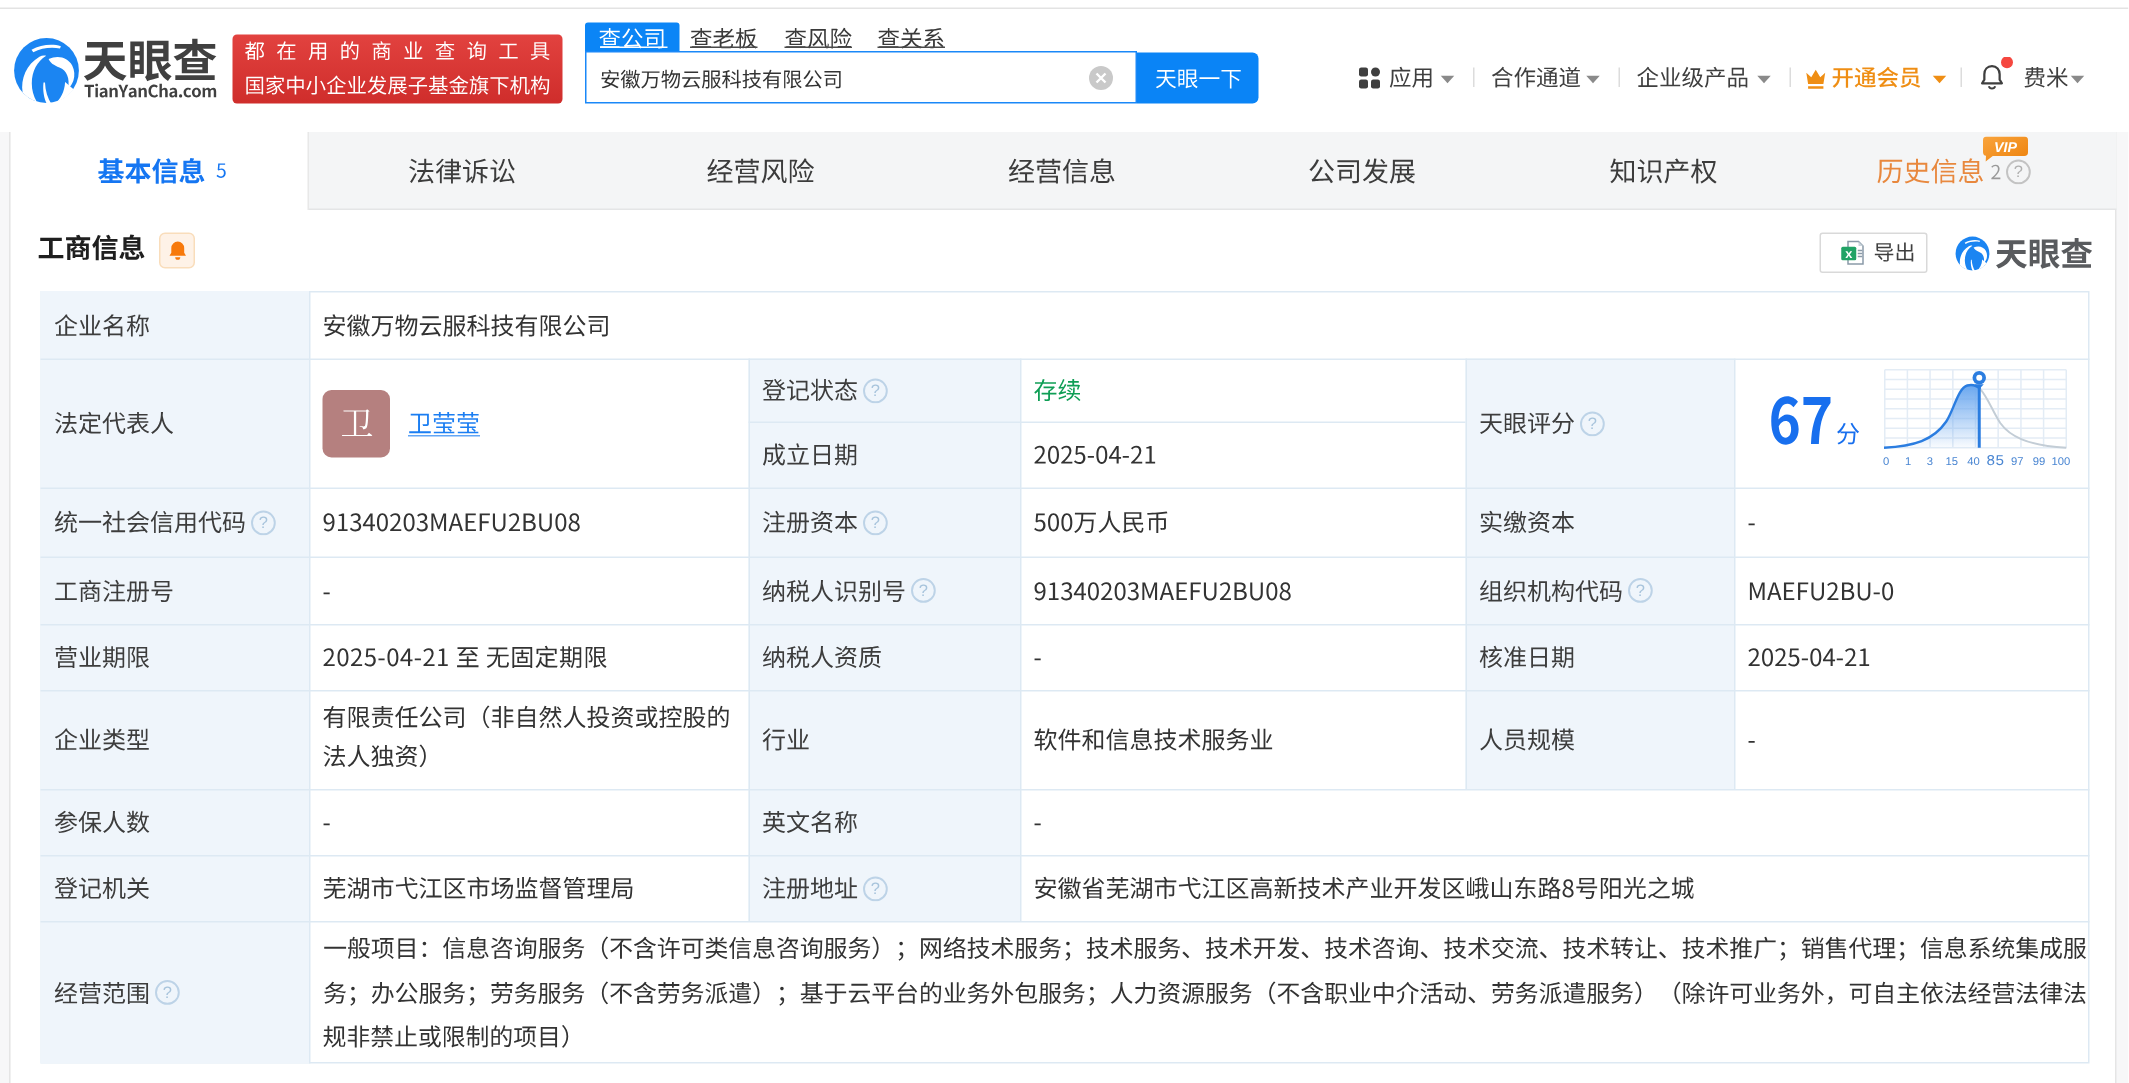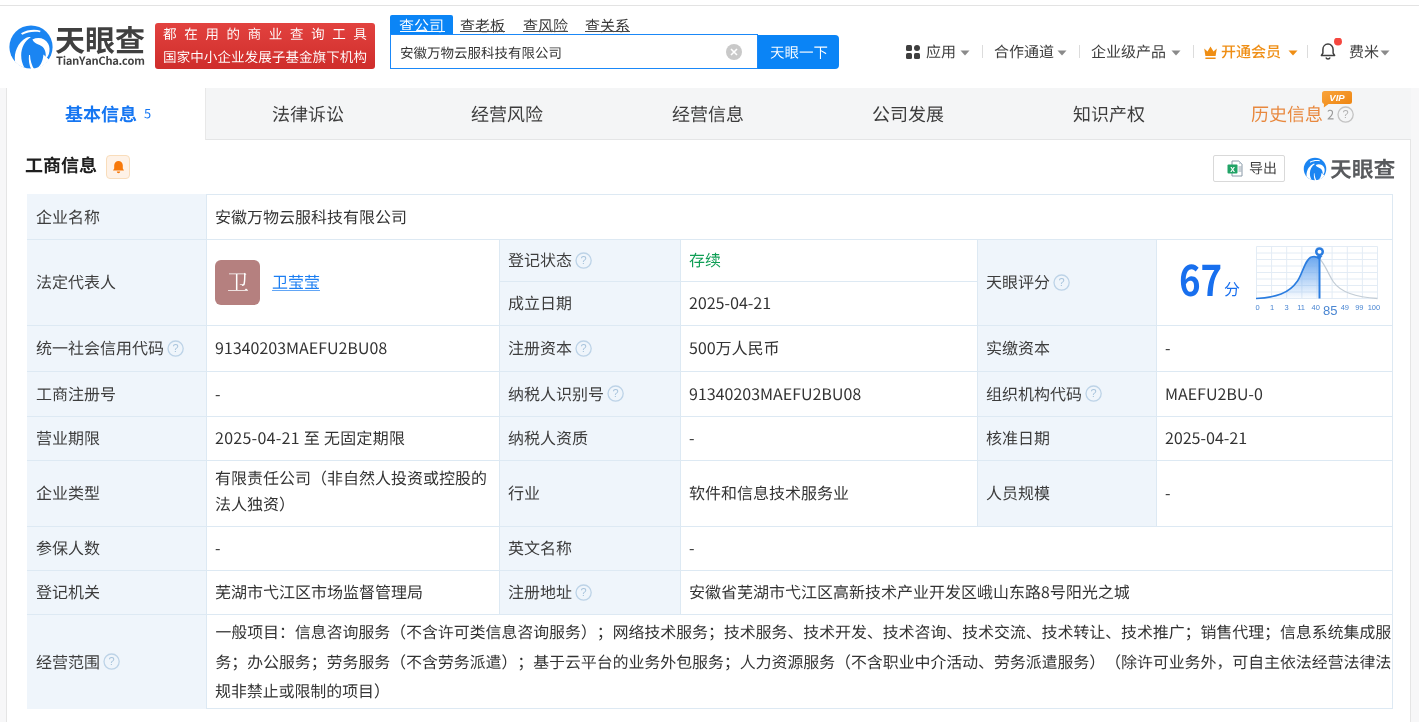--- a/index.html
+++ b/index.html
@@ -820,24 +820,24 @@
 <path d="M0 52.5 C20 51.5 33 47.5 41.5 35 C46.5 27.5 49.5 12.5 55.5 11 C58.5 10.2 61.8 11 64.2 13.4" fill="none" stroke="#2b7de0" stroke-width="1.6"></path>
 <path d="M64.2 13.4 C69.5 19.5 72.5 28.5 77.5 36 C83.5 44.5 95 51 121.5 52.5" fill="none" stroke="#c3cdd6" stroke-width="1.3"></path>
 <path d="M63.5 12 V52.5" stroke="#2b7de0" stroke-width="2"></path>
 <circle cx="63.5" cy="5.8" r="4.5" fill="#2b7de0"></circle>
 <circle cx="63.5" cy="5.8" r="2" fill="#fff"></circle>
 <path d="M63.5 13.5 l-3 -3.4 h6 Z" fill="#2b7de0"></path>
 </svg>
 <div style="position:absolute;left:1249.5px;top:302.5px;width:16px;text-align:center;font-family:Liberation Sans;font-size:7.5px;color:#4a86d2">0</div>
 <div style="position:absolute;left:1264.05px;top:302.5px;width:16px;text-align:center;font-family:Liberation Sans;font-size:7.5px;color:#4a86d2">1</div>
 <div style="position:absolute;left:1278.6px;top:302.5px;width:16px;text-align:center;font-family:Liberation Sans;font-size:7.5px;color:#4a86d2">3</div>
-<div style="position:absolute;left:1293.15px;top:302.5px;width:16px;text-align:center;font-family:Liberation Sans;font-size:7.5px;color:#4a86d2">11</div>
+<div style="position:absolute;left:1293.15px;top:302.5px;width:16px;text-align:center;font-family:Liberation Sans;font-size:7.5px;color:#4a86d2">15</div>
 <div style="position:absolute;left:1307.7px;top:302.5px;width:16px;text-align:center;font-family:Liberation Sans;font-size:7.5px;color:#4a86d2">40</div>
-<div style="position:absolute;left:1322.25px;top:302.5px;width:16px;text-align:center;font-family:Liberation Sans, sans-serif;font-size:13px;color:#4a86d2">85</div>
-<div style="position:absolute;left:1336.8px;top:302.5px;width:16px;text-align:center;font-family:Liberation Sans;font-size:7.5px;color:#4a86d2">49</div>
+<div style="position:absolute;left:1322.25px;top:302.5px;width:16px;text-align:center;font-family:Liberation Mono, monospace;font-size:10px;color:#4a86d2">85</div>
+<div style="position:absolute;left:1336.8px;top:302.5px;width:16px;text-align:center;font-family:Liberation Sans;font-size:7.5px;color:#4a86d2">97</div>
 <div style="position:absolute;left:1351.35px;top:302.5px;width:16px;text-align:center;font-family:Liberation Sans;font-size:7.5px;color:#4a86d2">99</div>
 <div style="position:absolute;left:1365.9px;top:302.5px;width:16px;text-align:center;font-family:Liberation Sans;font-size:7.5px;color:#4a86d2">100</div>
 <div class="t" style="left:35.5px;top:340.3px;">
     <svg class="" style="" width="128.0" height="16.8" viewBox="0 0 128.0 16.8">
       <g fill="#3d3d3d" transform="translate(0 14.08) scale(1.0000)">
         <use href="#g7b" x="0.0"></use>
         <use href="#g3a" x="16.0"></use>
         <use href="#g7c" x="32.0"></use>
         <use href="#g7d" x="48.0"></use>
         <use href="#g54" x="64.0"></use>

